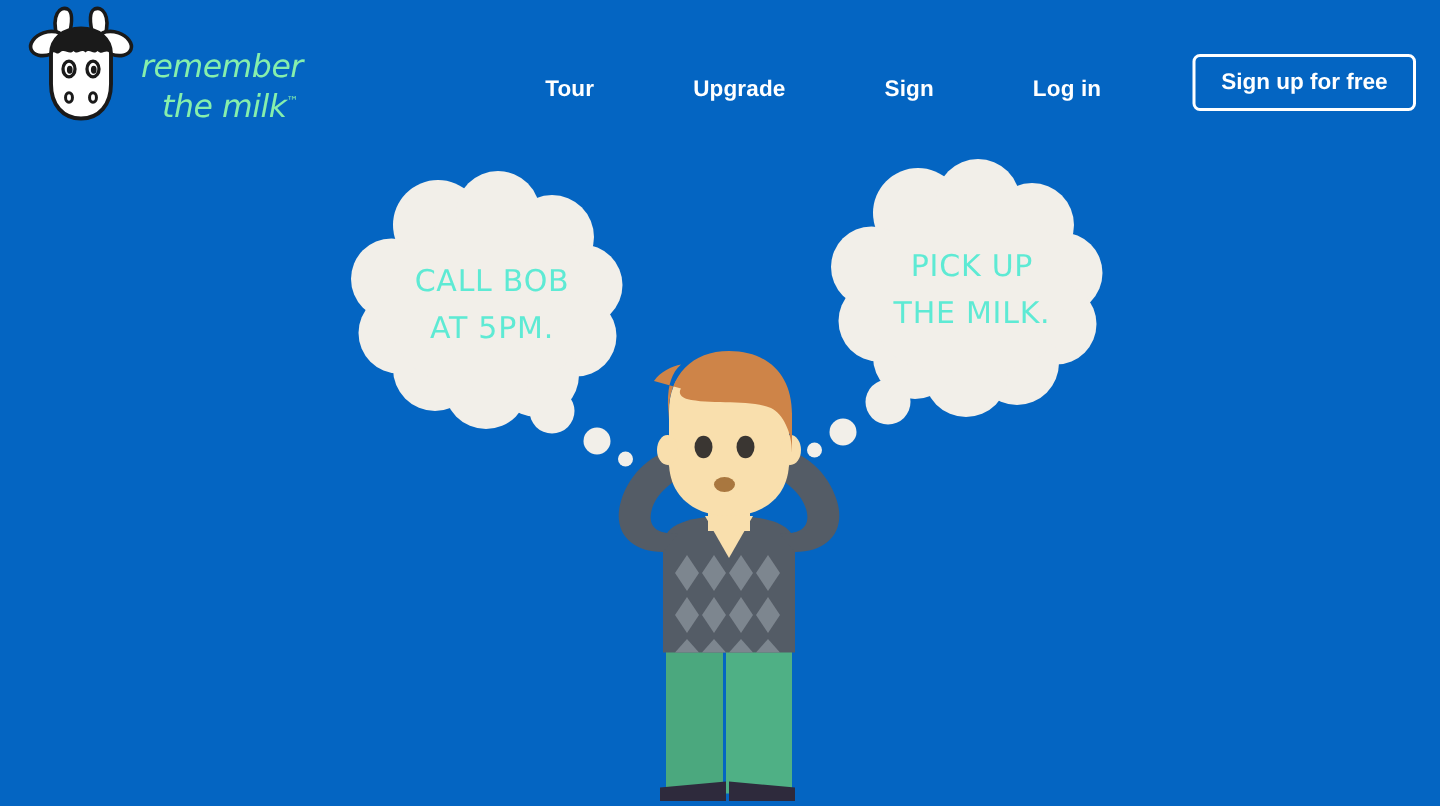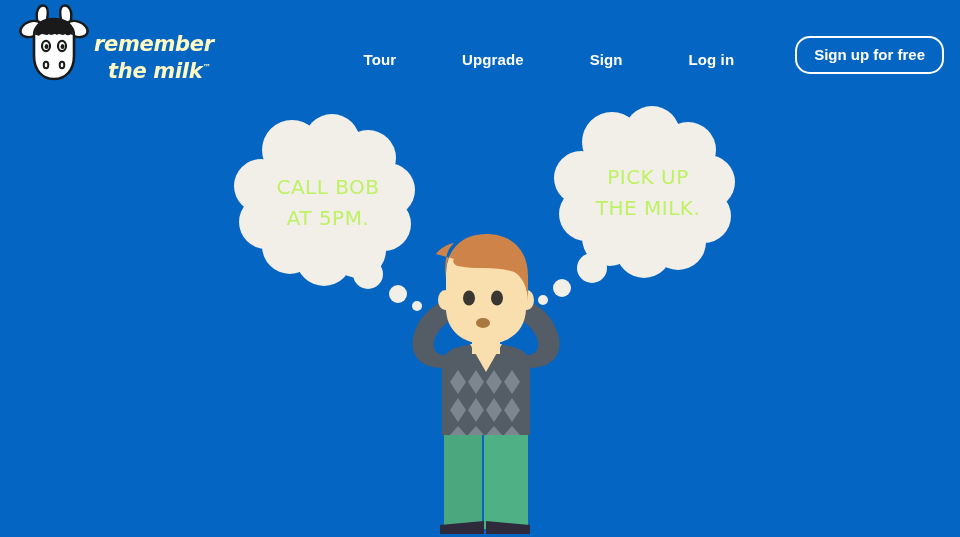--- a/index.html
+++ b/index.html
@@ -34,24 +34,24 @@
     cursor: pointer;
   }
   .logo-cow { width: 72px; height: 88px; display: block; }
   .logo-word {
     margin-left: 4px;
     margin-top: 32px;
     position: relative;
   }
   .logo-line {
     display: block;
-    color: #fef9c3;
+    color: #86efac;
     font-family: "DejaVu Sans", sans-serif;
     font-style: italic;
-    font-weight: bold;
+    font-weight: normal;
     font-size: 21px;
     line-height: 21px;
     letter-spacing: -0.3px;
   }
   .logo-line.l2 { margin-top: 2px; margin-left: 14px; }
   .logo-tm {
     font-size: 8px;
     font-style: normal;
     vertical-align: super;
     letter-spacing: 0;
@@ -73,21 +73,21 @@
     letter-spacing: 0.1px;
     text-decoration: none;
     padding: 6px 0;
     margin-right: 50px;
     white-space: nowrap;
     cursor: pointer;
   }
   .nav-item:last-of-type { margin-right: 12px; }
   .signup-btn {
     border: 2px solid #ffffff;
-    border-radius: 15px;
+    border-radius: 5px;
     color: #ffffff;
     background: transparent;
     font-size: 15px;
     font-weight: bold;
     font-family: "Liberation Sans", sans-serif;
     padding: 9px 17px 10px 17px;
     margin-left: 33px;
     white-space: nowrap;
     cursor: pointer;
     line-height: 1;
@@ -109,21 +109,21 @@
   .bubble-left  { left: 228px; top: 112px; }
   .bubble-right { left: 548px; top: 104px; }
 
   .bubble svg { width: 100%; height: 100%; display: block; }
 
   .bubble-text {
     position: absolute;
     left: 0;
     width: 100%;
     text-align: center;
-    color: #bef264;
+    color: #5eead4;
     font-family: "DejaVu Sans", sans-serif;
     font-size: 20px;
     font-weight: normal;
     line-height: 31px;
     letter-spacing: 0.5px;
     white-space: pre-line;
     pointer-events: none;
   }
   .bubble-left .bubble-text  { top: 60px; }
   .bubble-right .bubble-text { top: 58px; }

